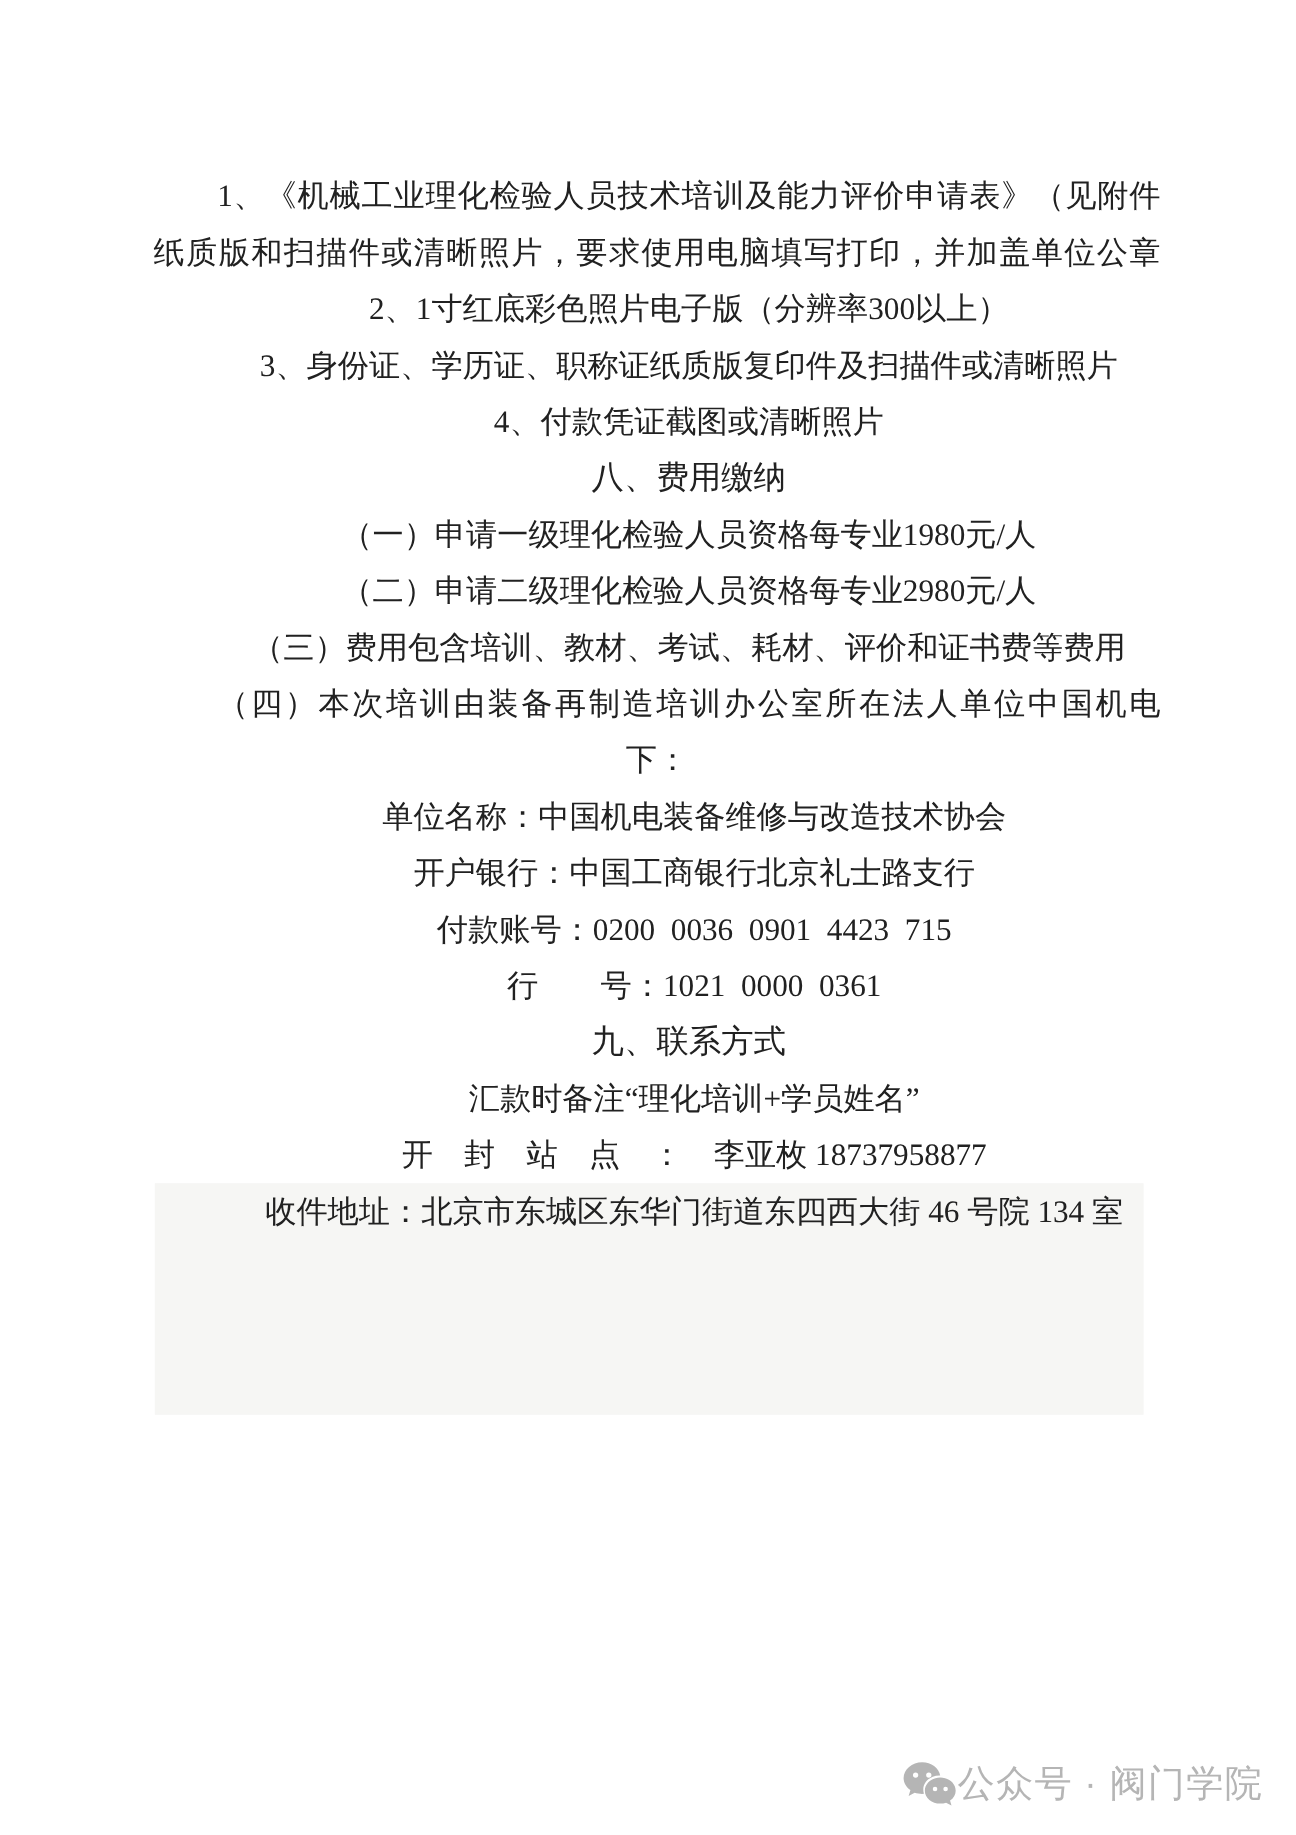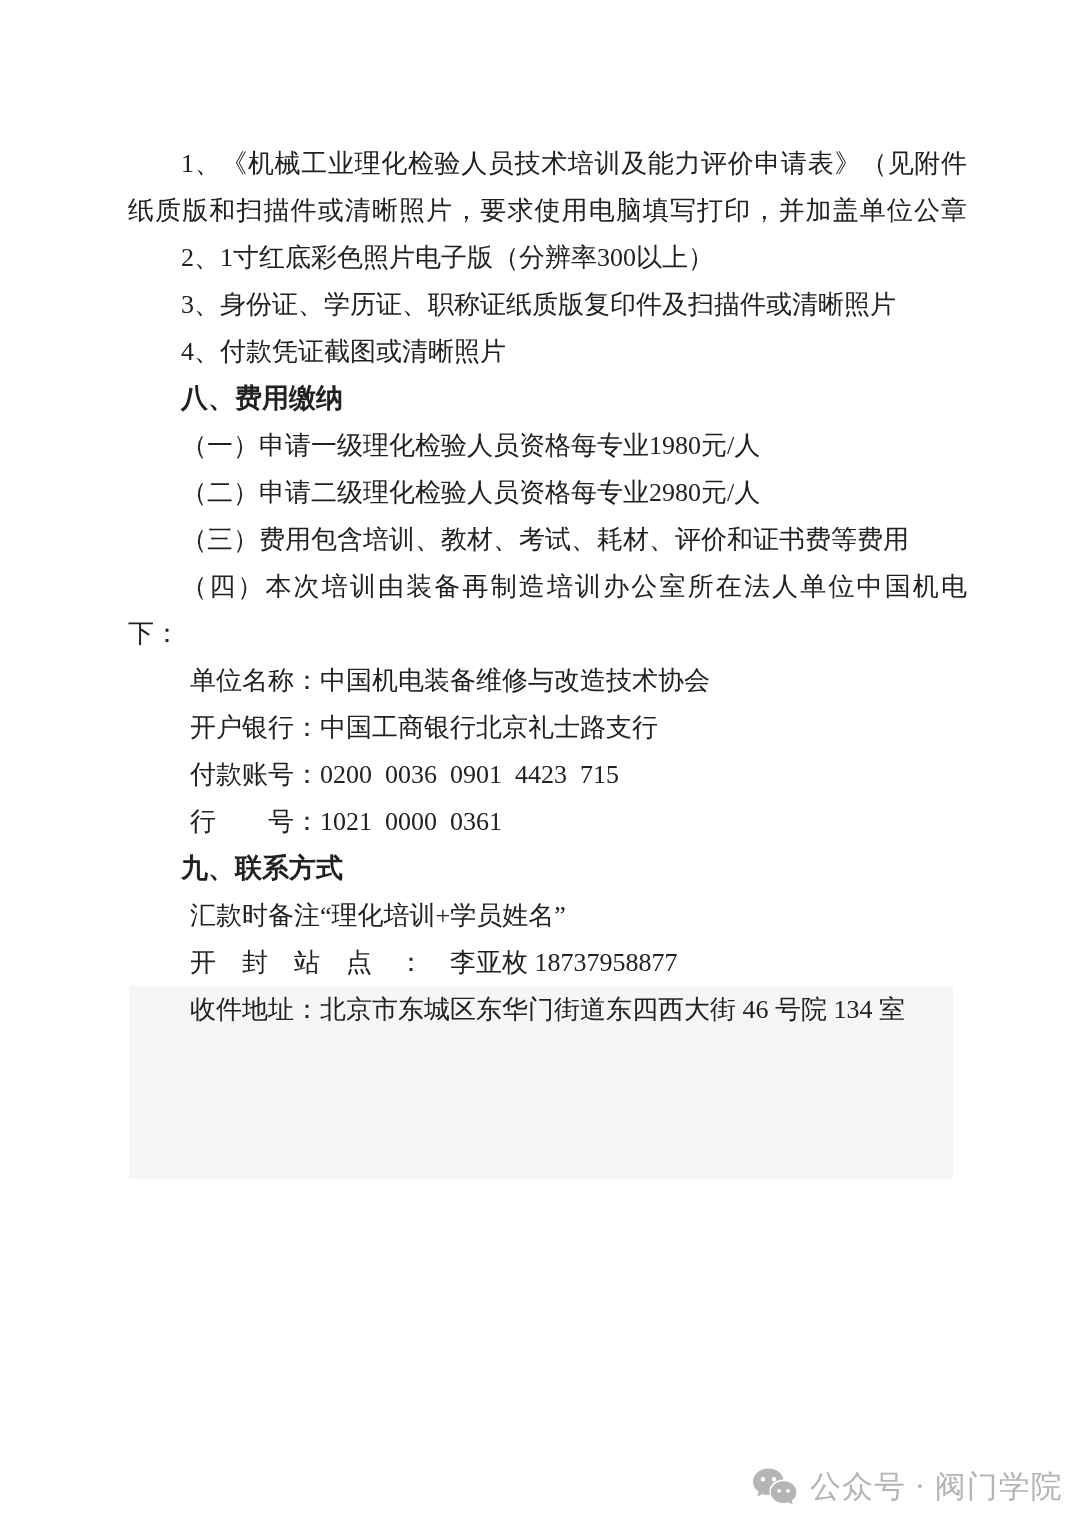--- a/index.html
+++ b/index.html
@@ -13,39 +13,39 @@
   }
   .band{
     position:absolute;left:129px;top:986px;width:824px;height:193px;
     background:var(--band-color,#f6f6f4);
   }
   .doc{
     position:absolute;left:128px;top:140px;width:839px;
   }
   .line{
     height:47px;line-height:47px;font-size:26px;
-    white-space:pre;overflow:hidden;
+    white-space:pre;overflow:hidden;text-align:center;
   }
   .indent{padding-left:53px;}
   .indent2{padding-left:62px;}
   .heading{
-    font-weight:bold;
+    font-weight:normal;
     font-family:"Liberation Sans","DejaVu Sans",sans-serif;
     font-size:27px;
   }
   .justify{
     white-space:normal;
     text-align:justify;
     text-align-last:justify;
   }
   .watermark{
     position:absolute;left:752px;top:1466px;
-    display:flex;align-items:center;gap:12px;
+    display:flex;align-items:center;gap:0;
     color:var(--watermark-color,#b5b5b5);
-    font-family:Liberation Serif, serif;
+    font-family:Liberation Sans, sans-serif;
     font-size:31px;letter-spacing:1px;
     user-select:none;
   }
   .watermark svg{display:block;}
 </style>
 </head>
 <body>
 
 <div class="band"></div>
 

